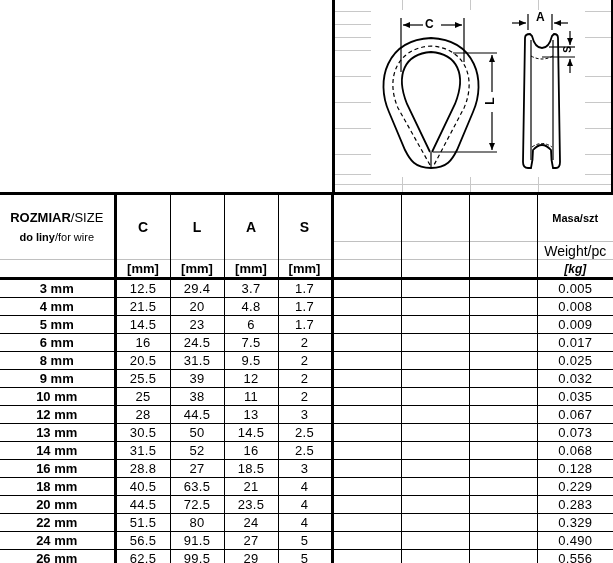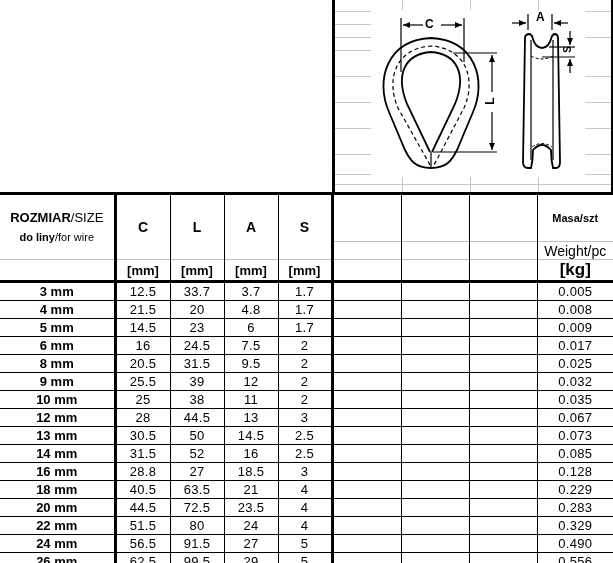--- a/index.html
+++ b/index.html
@@ -20,21 +20,21 @@
   .thick-top td { border-top:3px solid #000 !important; }
   .bl { border-left:1px solid #000; }
   .blt { border-left:3px solid #000; }
   .gray-top td { border-top:1px solid #c0c0c0; }
   .rozmiar { font-size:13px; line-height:19px; text-align:center; }
   .rozmiar b { font-weight:bold; }
   .rozmiar .thin { font-weight:normal; }
   .rozmiar .l2 { font-size:11px; }
   .masa { font-weight:bold; font-size:11px; }
   .weight { font-size:14px; }
-  .kg { font-weight:bold; font-size:17px; }
+  .kg { font-weight:bold; font-size:12px;font-style:italic; }
 </style>
 </head>
 <body>
 
 <div class="abs diagram-box">
   <div class="gl" style="left:0;top:11px;width:36px;height:1px"></div>
   <div class="gl" style="left:0;top:24px;width:36px;height:1px"></div>
   <div class="gl" style="left:0;top:37px;width:36px;height:1px"></div>
   <div class="gl" style="left:0;top:50px;width:36px;height:1px"></div>
   <div class="gl" style="left:0;top:76px;width:36px;height:1px"></div>
@@ -152,21 +152,21 @@
       <td class="blt" style="border-top:1px solid #c0c0c0"></td>
       <td class="bl" style="border-top:1px solid #c0c0c0"></td>
       <td class="bl" style="border-top:1px solid #c0c0c0"></td>
       <td class="bl kg" style="border-top:1px solid #c0c0c0">[kg]</td>
     </tr>
   </tbody>
   <tbody id="rows">
   <tr class="data-row thick-top">
     <td class="size-cell">3 mm</td>
     <td class="blt num">12.5</td>
-    <td class="bl num">33.7</td>
+    <td class="bl num">29.4</td>
     <td class="bl num">3.7</td>
     <td class="bl num">1.7</td>
     <td class="blt"></td>
     <td class="bl"></td>
     <td class="bl"></td>
     <td class="bl num">0.005</td>
   </tr>
 
   <tr class="data-row">
     <td class="size-cell">4 mm</td>
@@ -266,21 +266,21 @@
 
   <tr class="data-row">
     <td class="size-cell">14 mm</td>
     <td class="blt num">31.5</td>
     <td class="bl num">52</td>
     <td class="bl num">16</td>
     <td class="bl num">2.5</td>
     <td class="blt"></td>
     <td class="bl"></td>
     <td class="bl"></td>
-    <td class="bl num">0.085</td>
+    <td class="bl num">0.068</td>
   </tr>
 
   <tr class="data-row">
     <td class="size-cell">16 mm</td>
     <td class="blt num">28.8</td>
     <td class="bl num">27</td>
     <td class="bl num">18.5</td>
     <td class="bl num">3</td>
     <td class="blt"></td>
     <td class="bl"></td>

